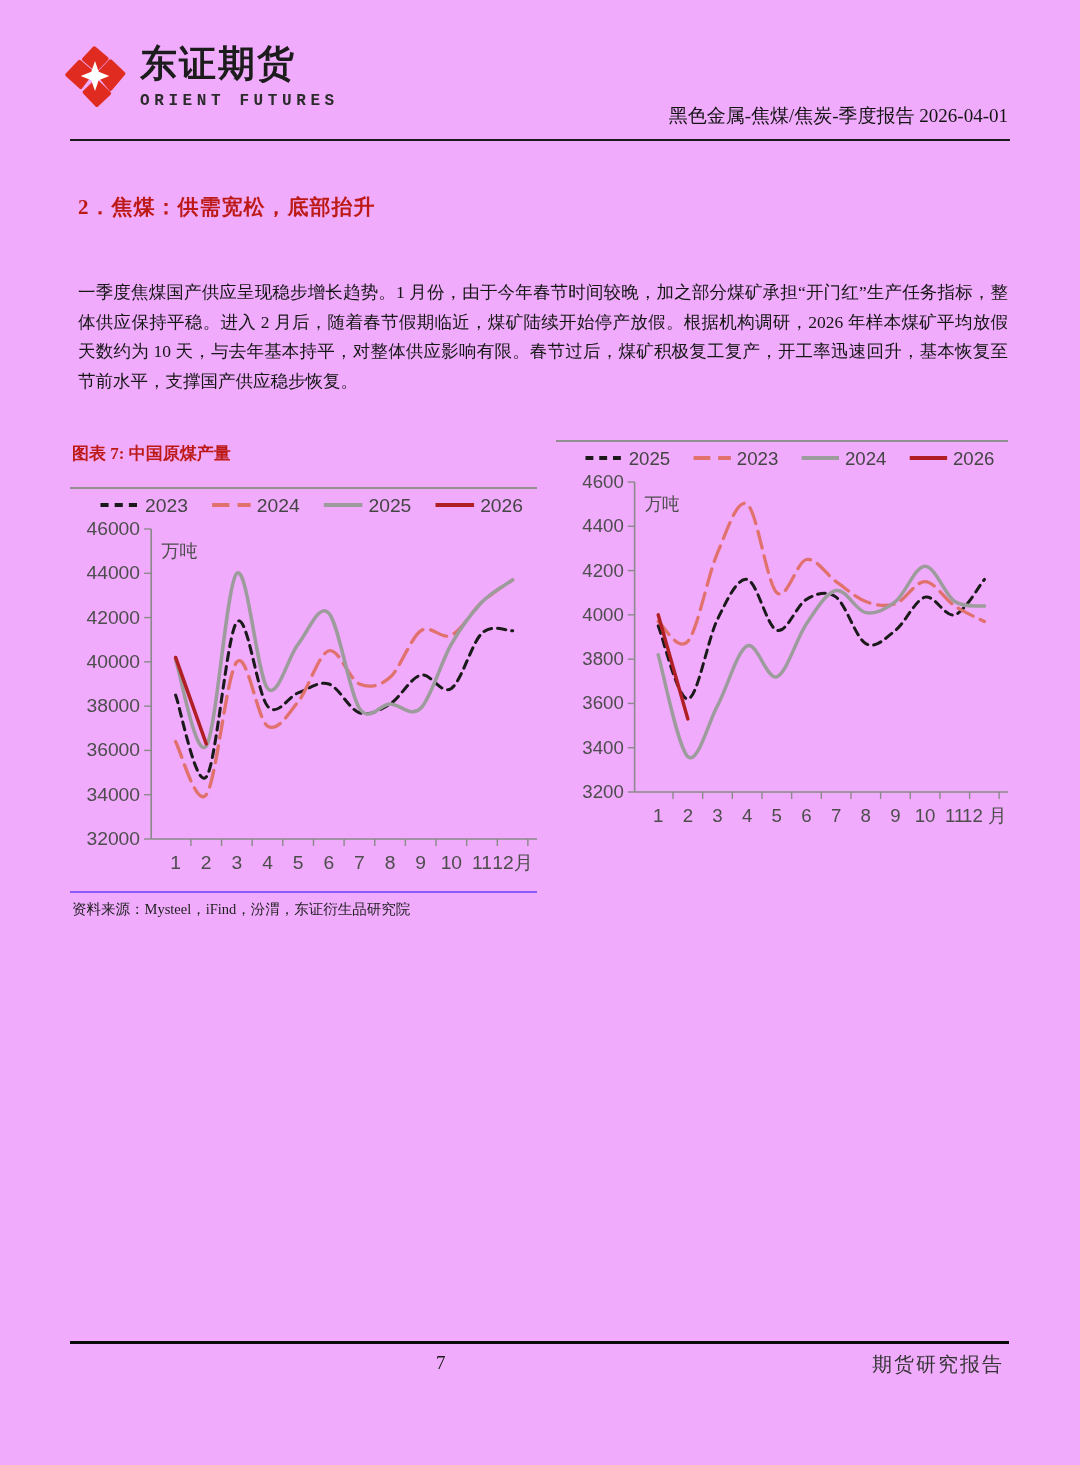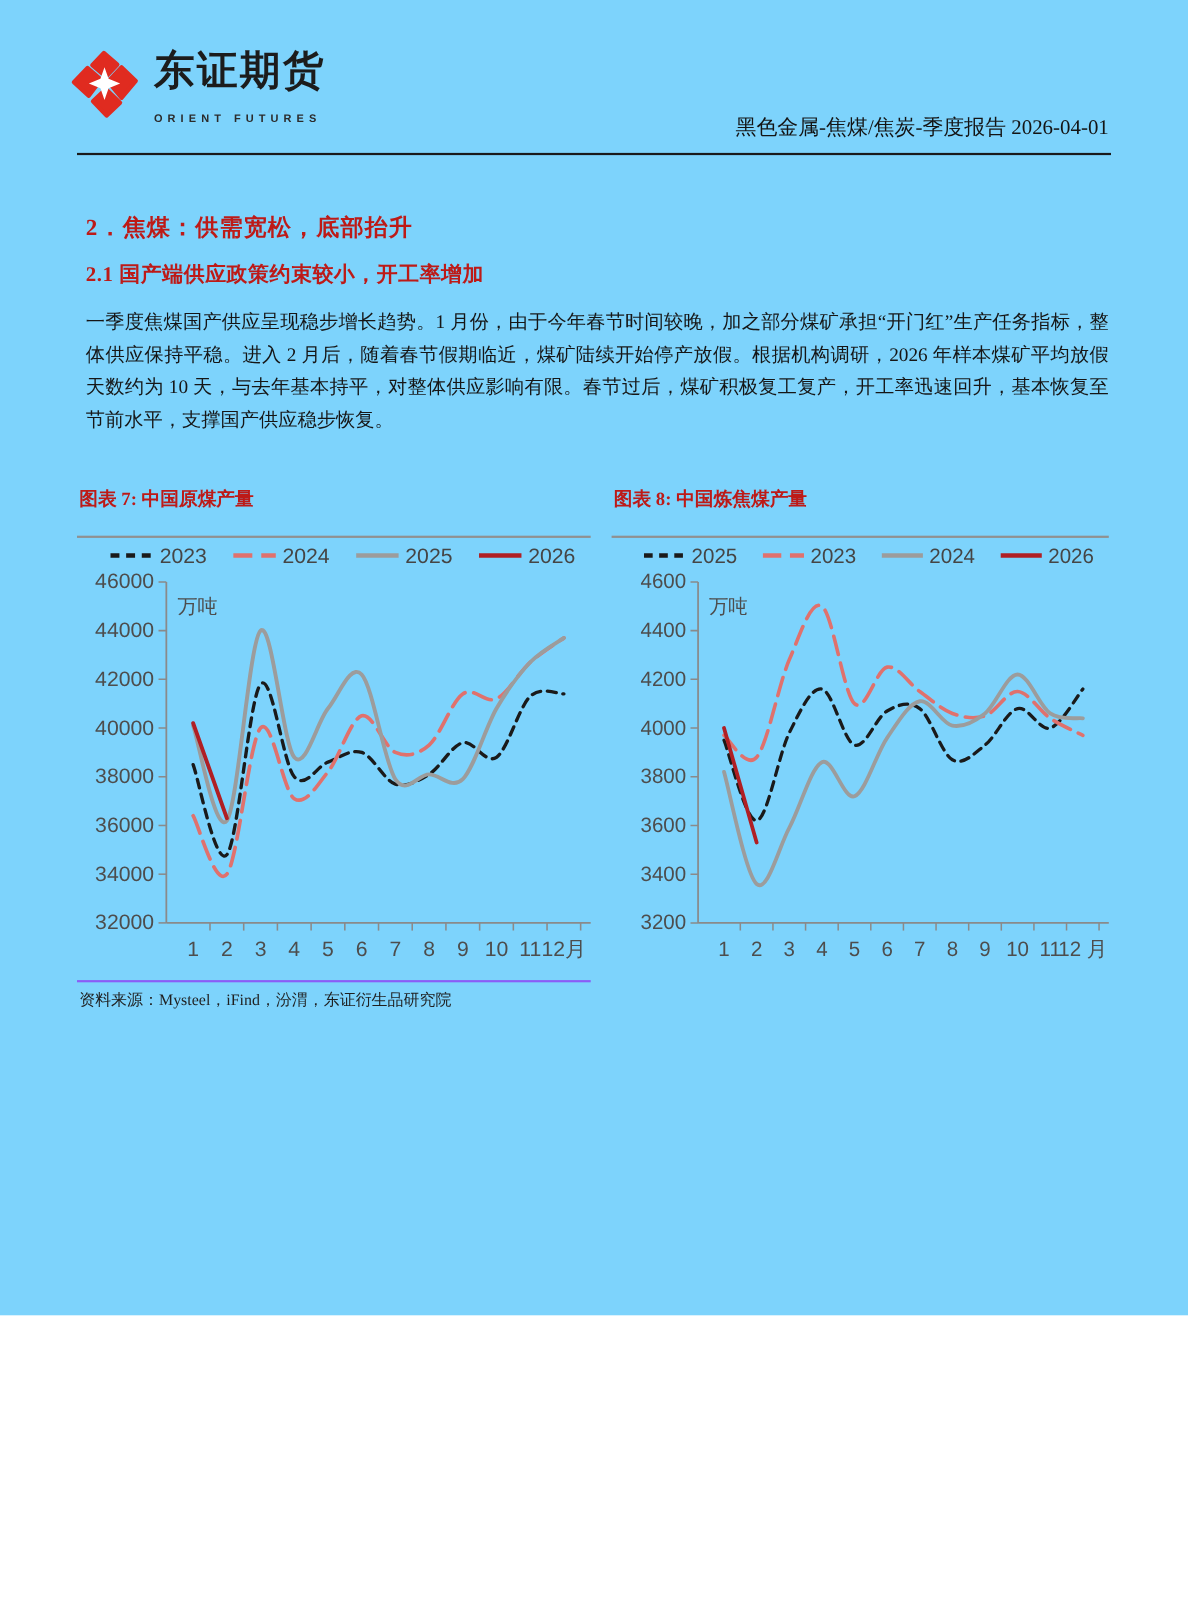--- a/index.html
+++ b/index.html
@@ -1,26 +1,26 @@
 <!DOCTYPE html>
 <html><head>
 <meta charset="utf-8">
 <style>
   * { margin:0; padding:0; box-sizing:border-box; }
   html,body { background:#ffffff; }
   .page {
-    position:relative; width:1080px; height:1196px; background:#7dd3fc;
+    position:relative; width:1080px; height:1465px; background:#f0abfc;
     font-family:"Liberation Serif", serif; overflow:hidden;
   }
   
   .logo { position:absolute; left:64px; top:42px; display:flex; align-items:flex-start; }
   .logo-icon { width:62px; height:68px; }
   .logo-text { margin-left:14px; padding-top:2px; }
   .logo-cn { font-family:"Liberation Sans",sans-serif; font-size:37px; font-weight:bold; color:#1c1c1c; letter-spacing:2px; line-height:1.1; }
-  .logo-en { font-family:Liberation Sans, sans-serif; font-size:10px; font-weight:bold; color:#2b2b2b; letter-spacing:4.6px; margin-top:18px; }
+  .logo-en { font-family:Liberation Mono, monospace; font-size:16px; font-weight:bold; color:#2b2b2b; letter-spacing:4.6px; margin-top:7px; }
   .doc-info { position:absolute; right:72px; top:103px; font-size:19px; font-weight:normal; color:#141414; }
   .header-rule { position:absolute; left:70px; right:70px; top:139px; height:2px; background:#1a1a1a; }
   
   .h2 { position:absolute; left:78px; top:193px; font-size:21px; font-weight:bold; color:#bd1a17; letter-spacing:1px; }
   .h3 { position:absolute; left:78px; top:236px; font-size:19px; font-weight:bold; color:#bd1a17; letter-spacing:0.5px; }
   .para { position:absolute; left:78px; top:278px; width:930px; font-size:17.5px; line-height:29.5px;
           color:#161616; text-align:justify; }
   
   .figure { position:absolute; top:440px; }
   .fig-left  { left:70px;  width:467px; }
@@ -51,21 +51,20 @@
     </svg>
     <div class="logo-text">
       <div class="logo-cn">东证期货</div>
       <div class="logo-en">ORIENT FUTURES</div>
     </div>
   </div>
   <div class="doc-info">黑色金属-焦煤/焦炭-季度报告 2026-04-01</div>
   <div class="header-rule"></div>
 
   <div class="h2">2．焦煤：供需宽松，底部抬升</div>
-  <div class="h3">2.1 国产端供应政策约束较小，开工率增加</div>
   <div class="para">一季度焦煤国产供应呈现稳步增长趋势。1 月份，由于今年春节时间较晚，加之部分煤矿承担“开门红”生产任务指标，整体供应保持平稳。进入 2 月后，随着春节假期临近，煤矿陆续开始停产放假。根据机构调研，2026 年样本煤矿平均放假天数约为 10 天，与去年基本持平，对整体供应影响有限。春节过后，煤矿积极复工复产，开工率迅速回升，基本恢复至节前水平，支撑国产供应稳步恢复。</div>
 
   <div class="figure fig-left">
     <div class="fig-title">图表 7: 中国原煤产量</div>
     <div class="fig-rule"></div>
     <svg class="chart-svg" id="chart0" viewBox="0 0 460 402" preserveAspectRatio="none" xmlns="http://www.w3.org/2000/svg">
         <line x1="30" y1="16" x2="68" y2="16" stroke="#1a1a1a" stroke-width="4" stroke-dasharray="8 6"></line>
         <text x="74" y="23" font-size="19" fill="#454545" font-family="&quot;Liberation Sans&quot;,sans-serif">2023</text>
         <line x1="140" y1="16" x2="178" y2="16" stroke="#e0716d" stroke-width="4" stroke-dasharray="17 8"></line>
         <text x="184" y="23" font-size="19" fill="#454545" font-family="&quot;Liberation Sans&quot;,sans-serif">2024</text>
@@ -118,21 +117,20 @@
         <text x="436" y="380" font-size="19" fill="#4d4d4d" text-anchor="middle" font-family="&quot;Liberation Sans&quot;,sans-serif">12月</text>
         <path d="M104,206.07142857142856C109.03030303030303,219.72619047619045 124.12121212121212,300.17857142857144 134.1818181818182,288C144.24242424242425,275.82142857142856 154.3030303030303,144.8095238095238 164.36363636363637,133C174.42424242424244,121.19047619047619 184.4848484848485,205.33333333333331 194.54545454545456,217.14285714285714C204.60606060606062,228.95238095238096 214.66666666666669,207.54761904761904 224.72727272727275,203.85714285714286C234.7878787878788,200.16666666666669 244.84848484848484,191.67857142857144 254.9090909090909,195C264.969696969697,198.32142857142856 275.03030303030306,220.46428571428572 285.0909090909091,223.78571428571428C295.1515151515152,227.10714285714283 305.2121212121212,221.20238095238093 315.27272727272725,214.92857142857142C325.3333333333333,208.6547619047619 335.39393939393943,188.72619047619048 345.4545454545455,186.14285714285714C355.51515151515156,183.5595238095238 365.57575757575756,206.44047619047618 375.6363636363636,199.42857142857142C385.6969696969697,192.41666666666666 395.75757575757575,153.66666666666669 405.8181818181818,144.07142857142858C415.8787878787879,134.47619047619048 430.969696969697,142.22619047619048 436,141.85714285714286" fill="none" stroke="#1a1a1a" stroke-width="3" stroke-dasharray="8 6" stroke-linecap="round" stroke-linejoin="round"></path>
         <path d="M104,252.57142857142856C109.03030303030303,261.42857142857144 124.12121212121212,319 134.1818181818182,305.7142857142857C144.24242424242425,292.42857142857144 154.3030303030303,184.29761904761904 164.36363636363637,172.85714285714286C174.42424242424244,161.41666666666669 184.4848484848485,230.42857142857144 194.54545454545456,237.07142857142858C204.60606060606062,243.71428571428572 214.66666666666669,225.26190476190476 224.72727272727275,212.71428571428572C234.7878787878788,200.16666666666669 244.84848484848484,164.73809523809527 254.9090909090909,161.7857142857143C264.969696969697,158.83333333333334 275.03030303030306,190.57142857142858 285.0909090909091,195C295.1515151515152,199.42857142857142 305.2121212121212,197.2142857142857 315.27272727272725,188.35714285714283C325.3333333333333,179.49999999999997 335.39393939393943,148.86904761904762 345.4545454545455,141.85714285714286C355.51515151515156,134.8452380952381 365.57575757575756,151.08333333333331 375.6363636363636,146.28571428571428C385.6969696969697,141.48809523809524 395.75757575757575,122.29761904761905 405.8181818181818,113.07142857142858C415.8787878787879,103.84523809523812 430.969696969697,94.61904761904763 436,90.92857142857144" fill="none" stroke="#e0716d" stroke-width="3.3" stroke-dasharray="17 8" stroke-linecap="round" stroke-linejoin="round"></path>
         <path d="M104,170.64285714285714C109.03030303030303,185.03571428571428 124.12121212121212,271.39285714285717 134.1818181818182,257C144.24242424242425,242.60714285714286 154.3030303030303,93.88095238095238 164.36363636363637,84.28571428571428C174.42424242424244,74.69047619047618 184.4848484848485,187.6190476190476 194.54545454545456,199.42857142857142C204.60606060606062,211.23809523809524 214.66666666666669,167.69047619047618 224.72727272727275,155.14285714285714C234.7878787878788,142.5952380952381 244.84848484848484,113.44047619047622 254.9090909090909,124.14285714285717C264.969696969697,134.84523809523813 275.03030303030306,204.22619047619048 285.0909090909091,219.35714285714286C295.1515151515152,234.48809523809524 305.2121212121212,214.92857142857142 315.27272727272725,214.92857142857142C325.3333333333333,214.92857142857142 335.39393939393943,229.32142857142858 345.4545454545455,219.35714285714286C355.51515151515156,209.39285714285714 365.57575757575756,172.85714285714286 375.6363636363636,155.14285714285714C385.6969696969697,137.42857142857142 395.75757575757575,123.77380952380953 405.8181818181818,113.07142857142858C415.8787878787879,102.36904761904763 430.969696969697,94.61904761904763 436,90.92857142857144" fill="none" stroke="#9c9c9c" stroke-width="3.5" stroke-dasharray="" stroke-linecap="round" stroke-linejoin="round"></path>
         <path d="M104,168.42857142857142C109.03030303030303,182.82142857142856 129.15151515151516,240.39285714285714 134.1818181818182,254.78571428571428" fill="none" stroke="#b01f24" stroke-width="3.5" stroke-dasharray="" stroke-linecap="round" stroke-linejoin="round"></path>
       </svg>
     <div class="fig-src">资料来源：Mysteel，iFind，汾渭，东证衍生品研究院</div>
   </div>
 
   <div class="figure fig-right">
-    <div class="fig-title">图表 8: 中国炼焦煤产量</div>
     <div class="fig-rule"></div>
     <svg class="chart-svg" id="chart1" viewBox="0 0 460 402" preserveAspectRatio="none" xmlns="http://www.w3.org/2000/svg">
         <line x1="30" y1="16" x2="68" y2="16" stroke="#1a1a1a" stroke-width="4" stroke-dasharray="8 6"></line>
         <text x="74" y="23" font-size="19" fill="#454545" font-family="&quot;Liberation Sans&quot;,sans-serif">2025</text>
         <line x1="140" y1="16" x2="178" y2="16" stroke="#e0716d" stroke-width="4" stroke-dasharray="17 8"></line>
         <text x="184" y="23" font-size="19" fill="#454545" font-family="&quot;Liberation Sans&quot;,sans-serif">2023</text>
         <line x1="250" y1="16" x2="288" y2="16" stroke="#9c9c9c" stroke-width="4" stroke-dasharray=""></line>
         <text x="294" y="23" font-size="19" fill="#454545" font-family="&quot;Liberation Sans&quot;,sans-serif">2024</text>
         <line x1="360" y1="16" x2="398" y2="16" stroke="#b01f24" stroke-width="4" stroke-dasharray=""></line>
         <text x="404" y="23" font-size="19" fill="#454545" font-family="&quot;Liberation Sans&quot;,sans-serif">2026</text>

